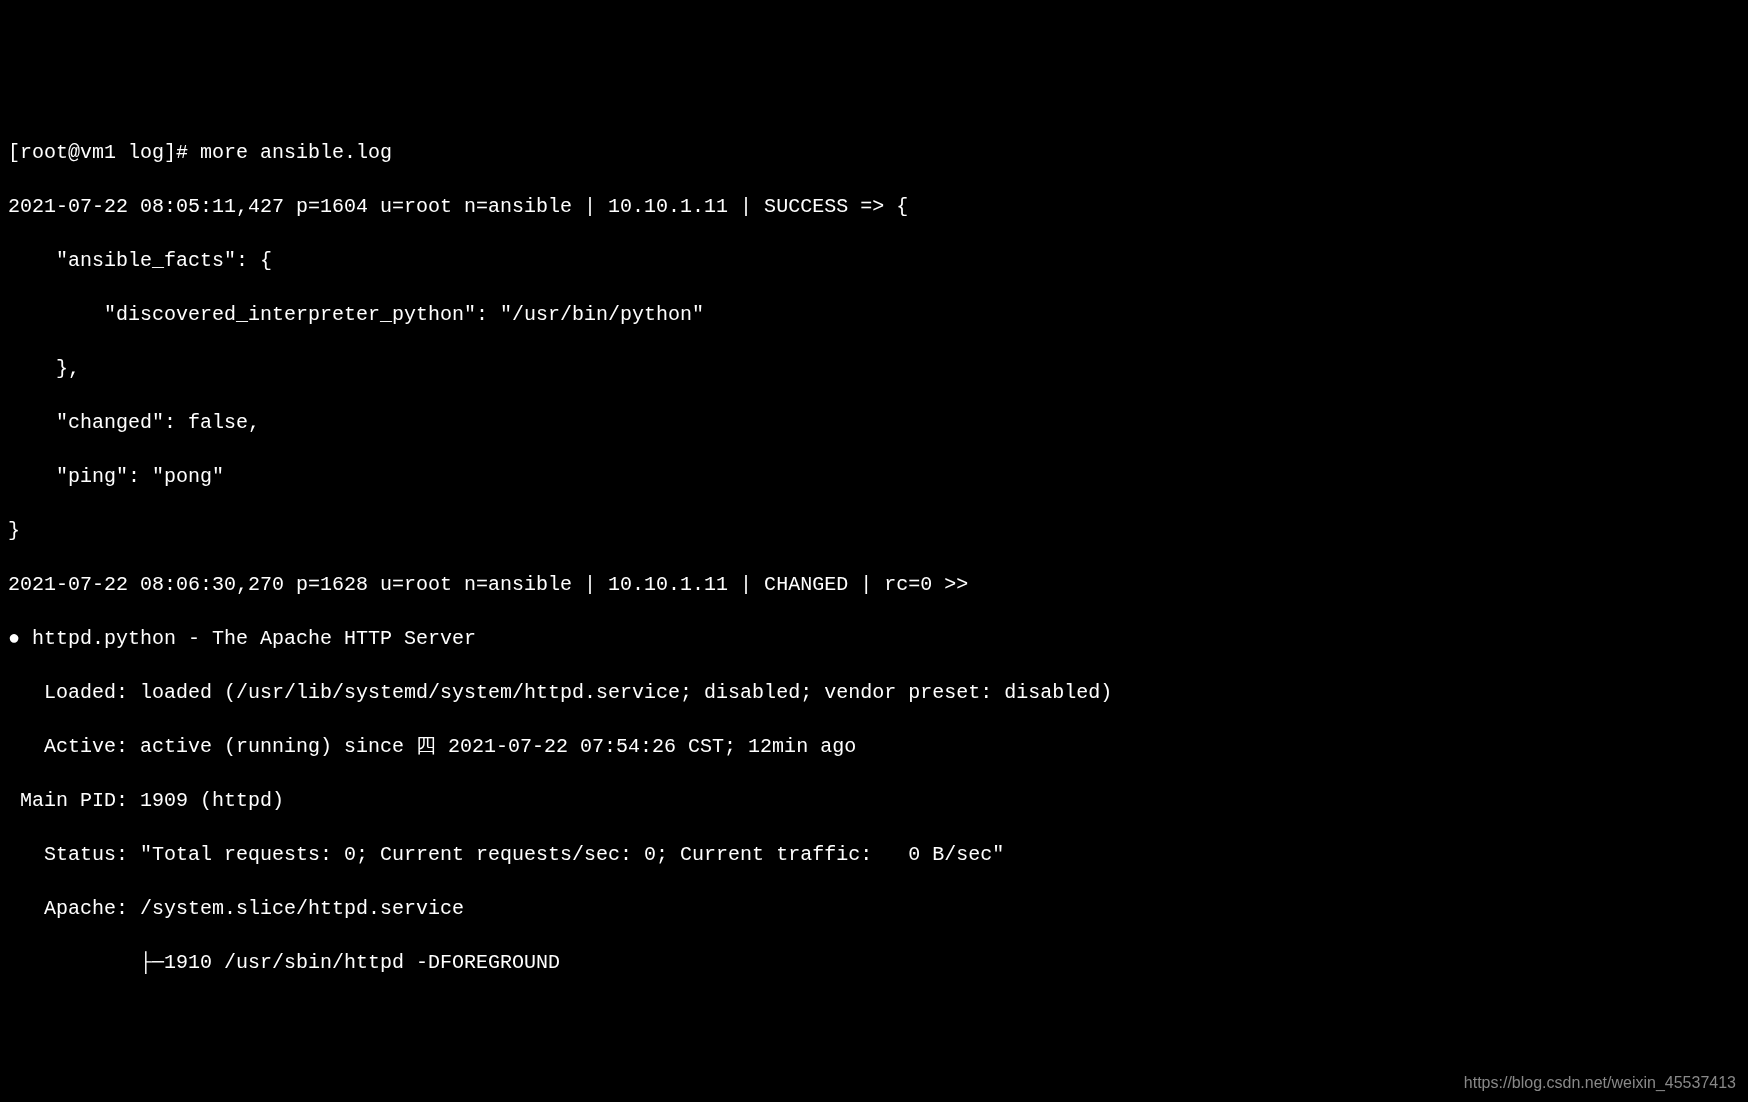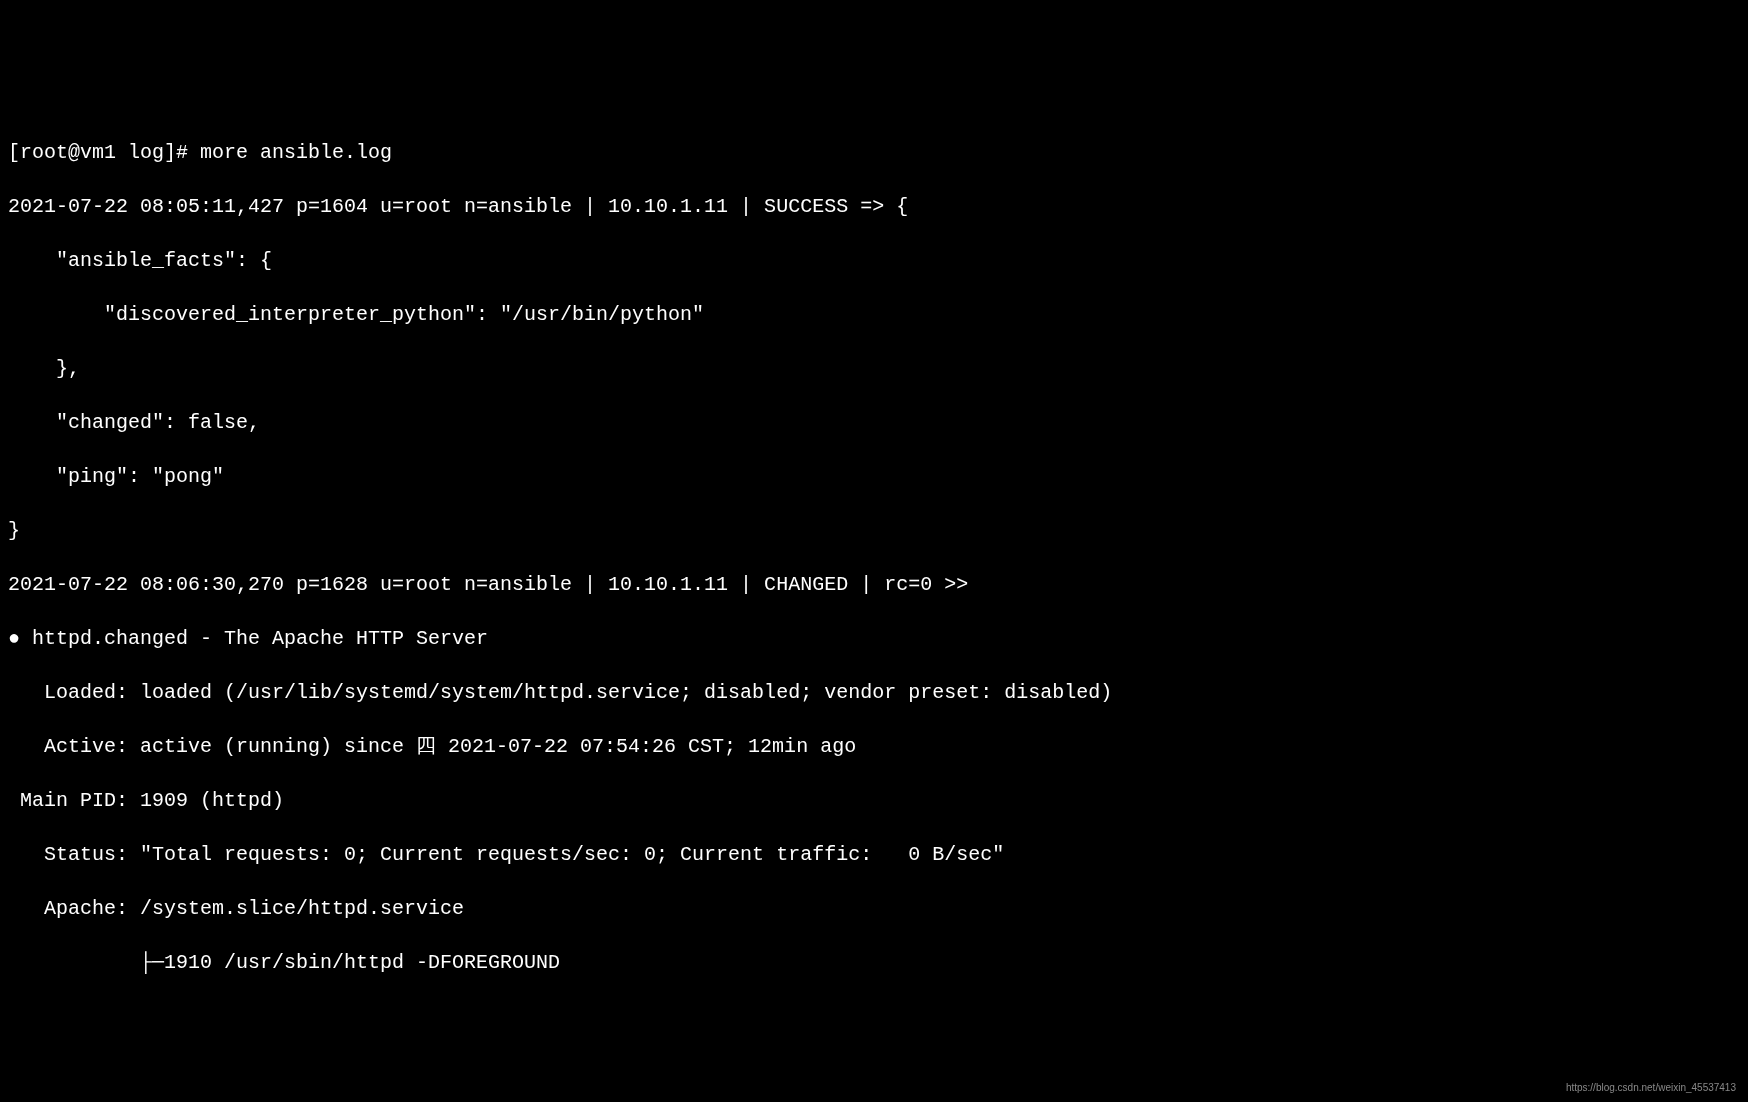--- a/index.html
+++ b/index.html
@@ -21,40 +21,40 @@
       position: relative;
     }
     .terminal-line {
       display: block;
     }
     .watermark {
       position: absolute;
       bottom: 8px;
       right: 12px;
       color: #888;
-      font-size: 10px;
+      font-size: 16px;
       font-family: Arial, sans-serif;
     }
   </style>
 </head>
 <body>
 
 
 
 <div>
 <span class="terminal-line">[root@vm1 log]# more ansible.log</span>
 <span class="terminal-line">2021-07-22 08:05:11,427 p=1604 u=root n=ansible | 10.10.1.11 | SUCCESS =&gt; {</span>
 <span class="terminal-line">    "ansible_facts": {</span>
 <span class="terminal-line">        "discovered_interpreter_python": "/usr/bin/python"</span>
 <span class="terminal-line">    },</span>
 <span class="terminal-line">    "changed": false,</span>
 <span class="terminal-line">    "ping": "pong"</span>
 <span class="terminal-line">}</span>
 <span class="terminal-line">2021-07-22 08:06:30,270 p=1628 u=root n=ansible | 10.10.1.11 | CHANGED | rc=0 &gt;&gt;</span>
-<span class="terminal-line">● httpd.changed - The Apache HTTP Server</span>
+<span class="terminal-line">● httpd.python - The Apache HTTP Server</span>
 <span class="terminal-line">   Loaded: loaded (/usr/lib/systemd/system/httpd.service; disabled; vendor preset: disabled)</span>
 <span class="terminal-line">   Active: active (running) since 四 2021-07-22 07:54:26 CST; 12min ago</span>
 <span class="terminal-line"> Main PID: 1909 (httpd)</span>
 <span class="terminal-line">   Status: "Total requests: 0; Current requests/sec: 0; Current traffic:   0 B/sec"</span>
 <span class="terminal-line">   Apache: /system.slice/httpd.service</span>
 <span class="terminal-line">           ├─1910 /usr/sbin/httpd -DFOREGROUND</span>
 
 
 
 

